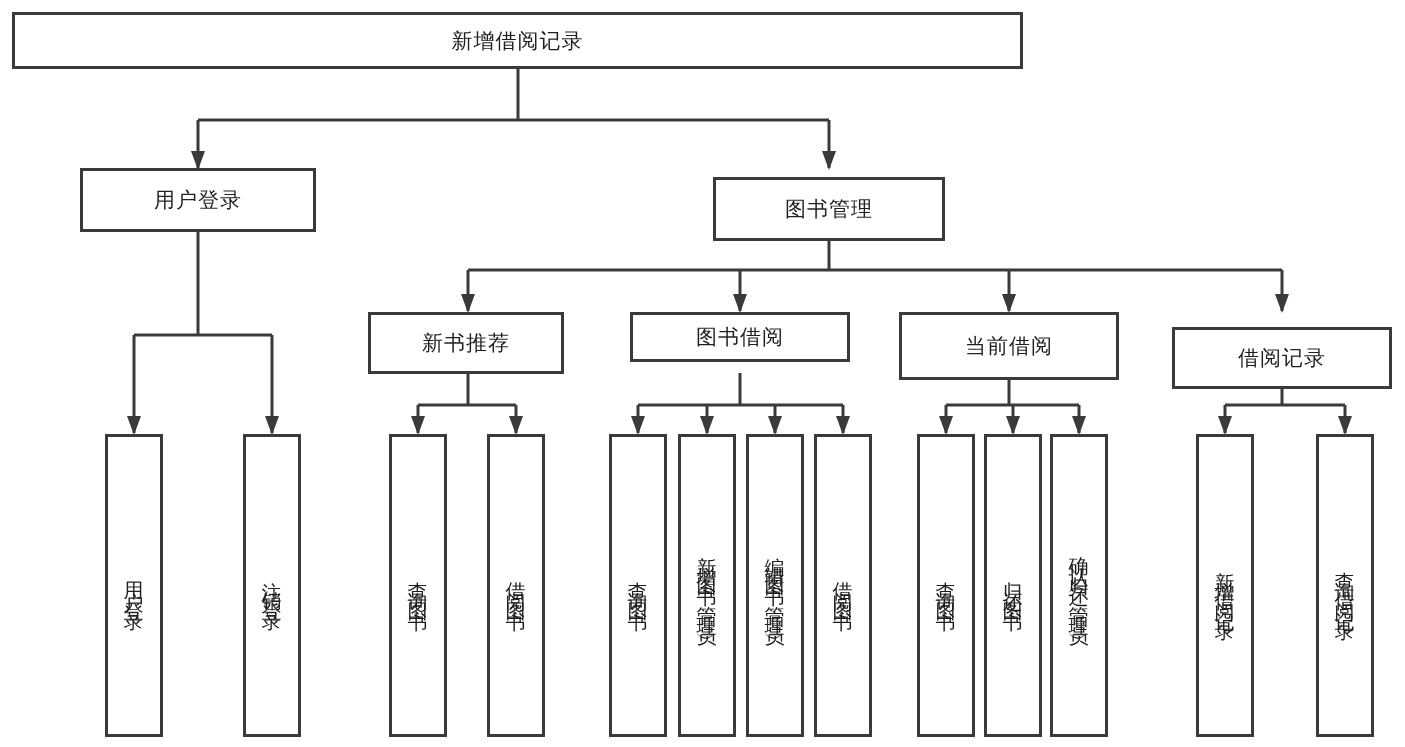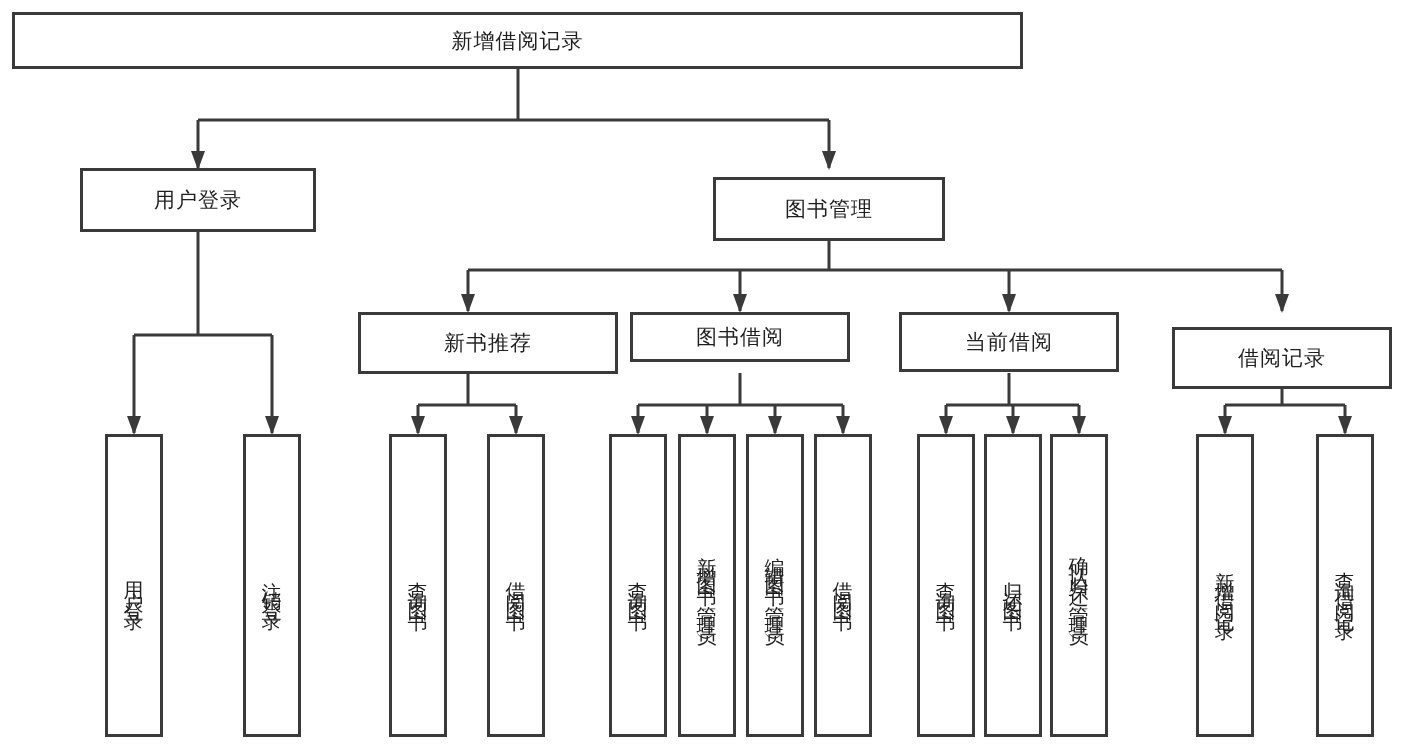--- a/index.html
+++ b/index.html
@@ -95,23 +95,23 @@
       M946 435 L939 416 L953 416 Z  M1013 435 L1006 416 L1020 416 Z
       M1079 435 L1072 416 L1086 416 Z
       M1225 435 L1218 416 L1232 416 Z  M1345 435 L1338 416 L1352 416 Z"></path>
   </svg>
 
   <div class="node" style="left:12px;top:12px;width:1011px;height:57px;">新增借阅记录</div>
 
   <div class="node" style="left:80px;top:168px;width:236px;height:64px;">用户登录</div>
   <div class="node" style="left:713px;top:168px;width:232px;height:64px;margin-top:9px;">图书管理</div>
 
-  <div class="node" style="left:358px;top:312px;width:260px;height:62px;">新书推荐</div>
+  <div class="node" style="left:368px;top:312px;width:196px;height:62px;">新书推荐</div>
   <div class="node" style="left:630px;top:312px;width:220px;height:50px;text-align:right;">图书借阅</div>
-  <div class="node" style="left:899px;top:312px;width:220px;height:60px;">当前借阅</div>
+  <div class="node" style="left:899px;top:312px;width:220px;height:68px;">当前借阅</div>
   <div class="node" style="left:1172px;top:312px;width:220px;height:62px;margin-top:15px;">借阅记录</div>
 
   <div class="leaf" style="left:105px;">
     <span>用户登录</span>
   </div>
   <div class="leaf" style="left:243px;">
     <span>注销登录</span>
   </div>
 
   <div class="leaf" style="left:389px;">

